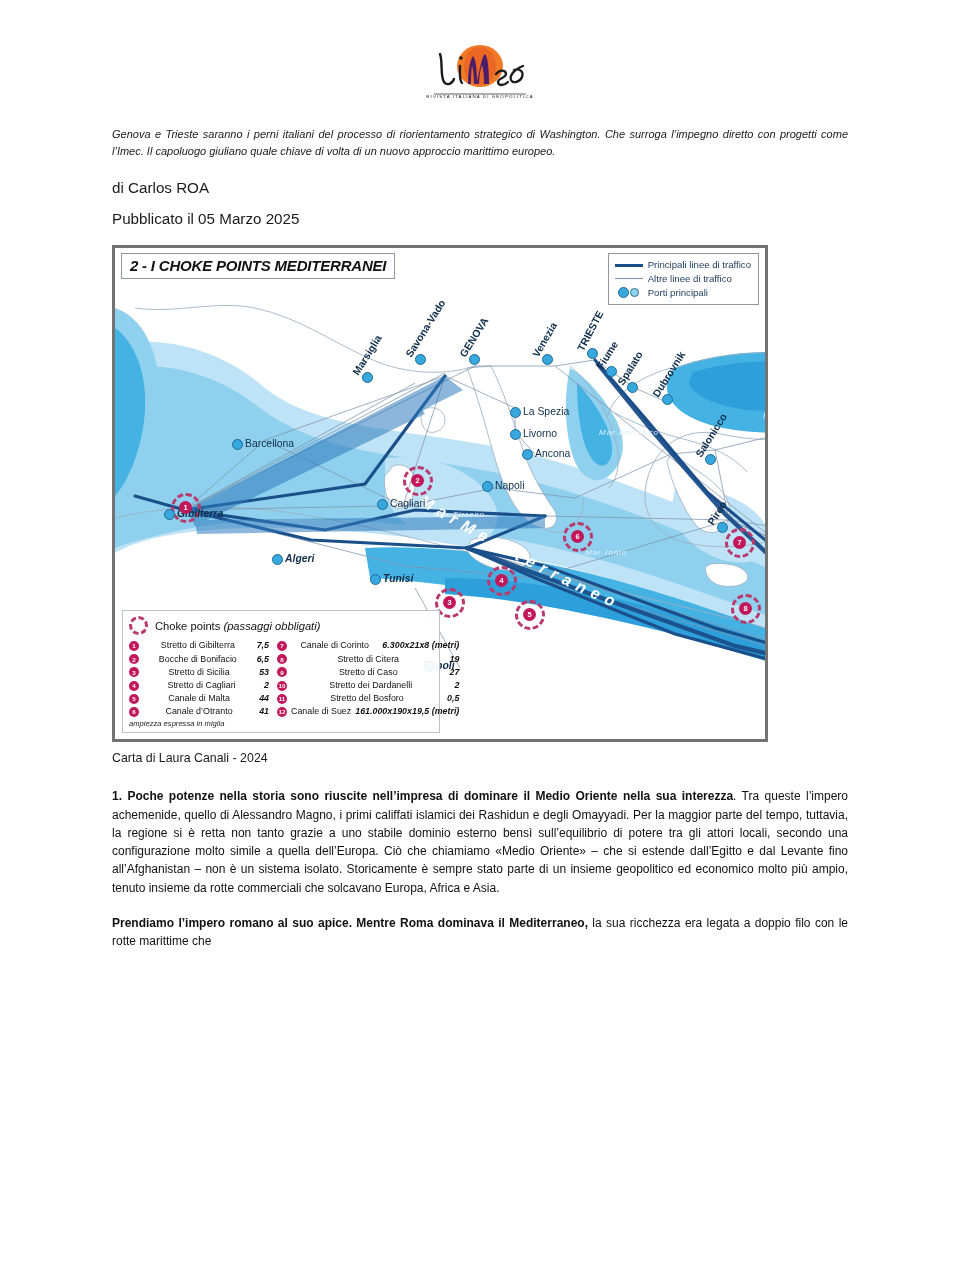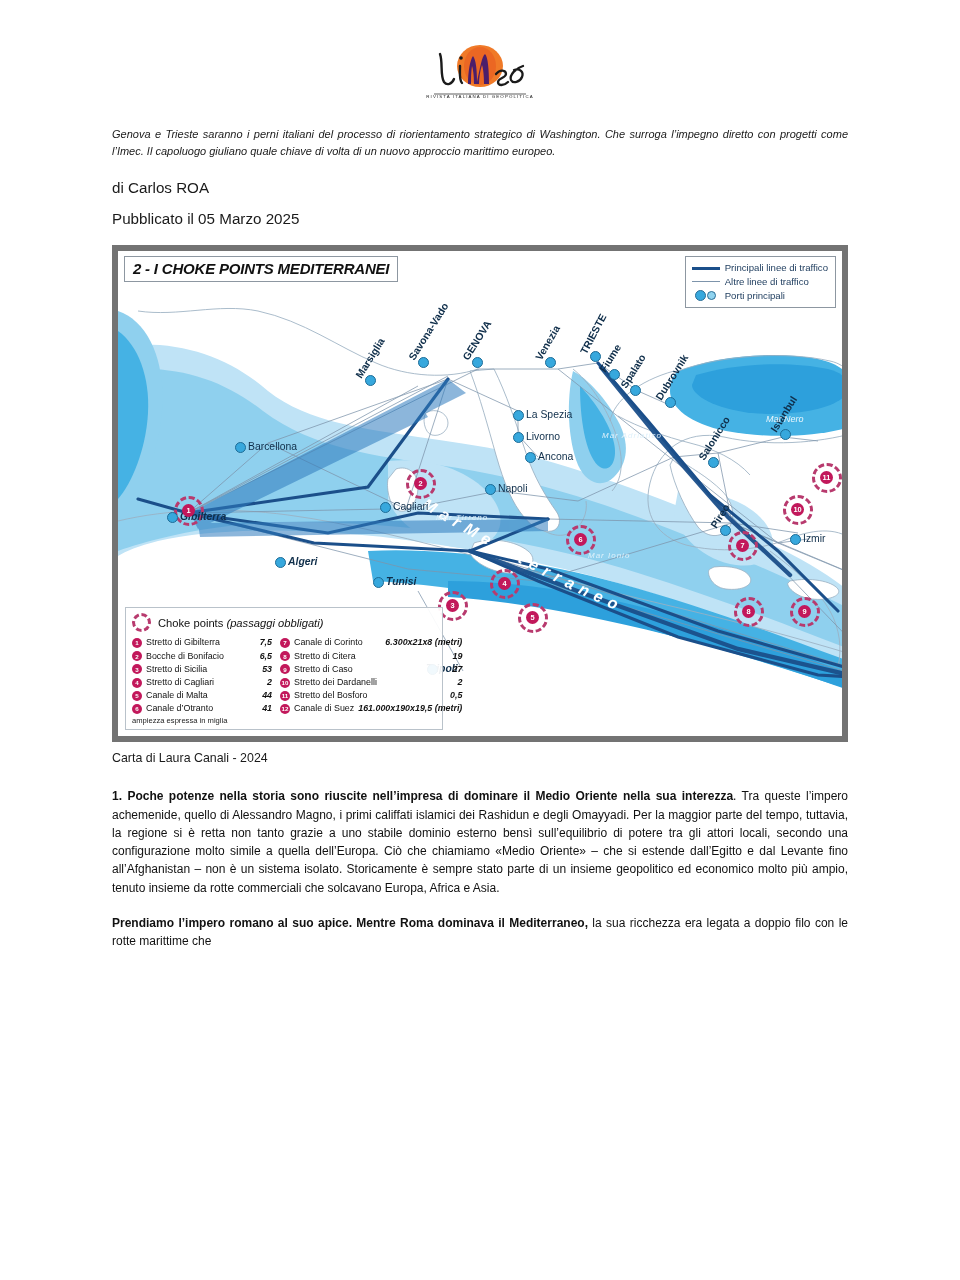--- a/index.html
+++ b/index.html
@@ -65,23 +65,23 @@
   .pubdate {
     margin-top: 14px;
     font-size: 15.2px;
     color: #1a1a1a;
   }
 
   
   .figure { margin-top: 18px; }
   .map {
     position: relative;
-    width: 736px;
+    width: 656px;
     height: 497px;
-    border: 6px solid #737373;
+    border: 3px solid #737373;
     background: #ef4444;
     overflow: hidden;
     box-sizing: border-box;
   }
   .map svg { position:absolute; left:0; top:0; }
 
   .map-title {
     position: absolute;
     left: 6px;
     top: 5px;
@@ -144,23 +144,23 @@
     font-size: 8.9px; color:#111; line-height:1.48;
     white-space: nowrap;
   }
   .cp-num {
     width: 10px; height:10px; border-radius:50%;
     background:#c2185b; color:#fff;
     font-size:6.2px; font-weight:bold;
     display:flex; align-items:center; justify-content:center;
     flex:0 0 auto;
   }
-  .cp-name { flex: 1 1 auto; }
+  .cp-name { flex: 1 1 auto; text-align: center; }
   .cp-val { font-weight:bold; font-style:italic; }
-  .choke-note { font-size: 7.6px; color:#222; margin-top:1px; }
+  .choke-note { font-size: 7.6px; font-style: italic; color:#222; margin-top:1px; }
 
   
   .mlabel {
     position:absolute;
     font-size: 10.4px;
     color:#0f2e4a;
     white-space:nowrap;
     z-index: 30;
     pointer-events:none;
   }

